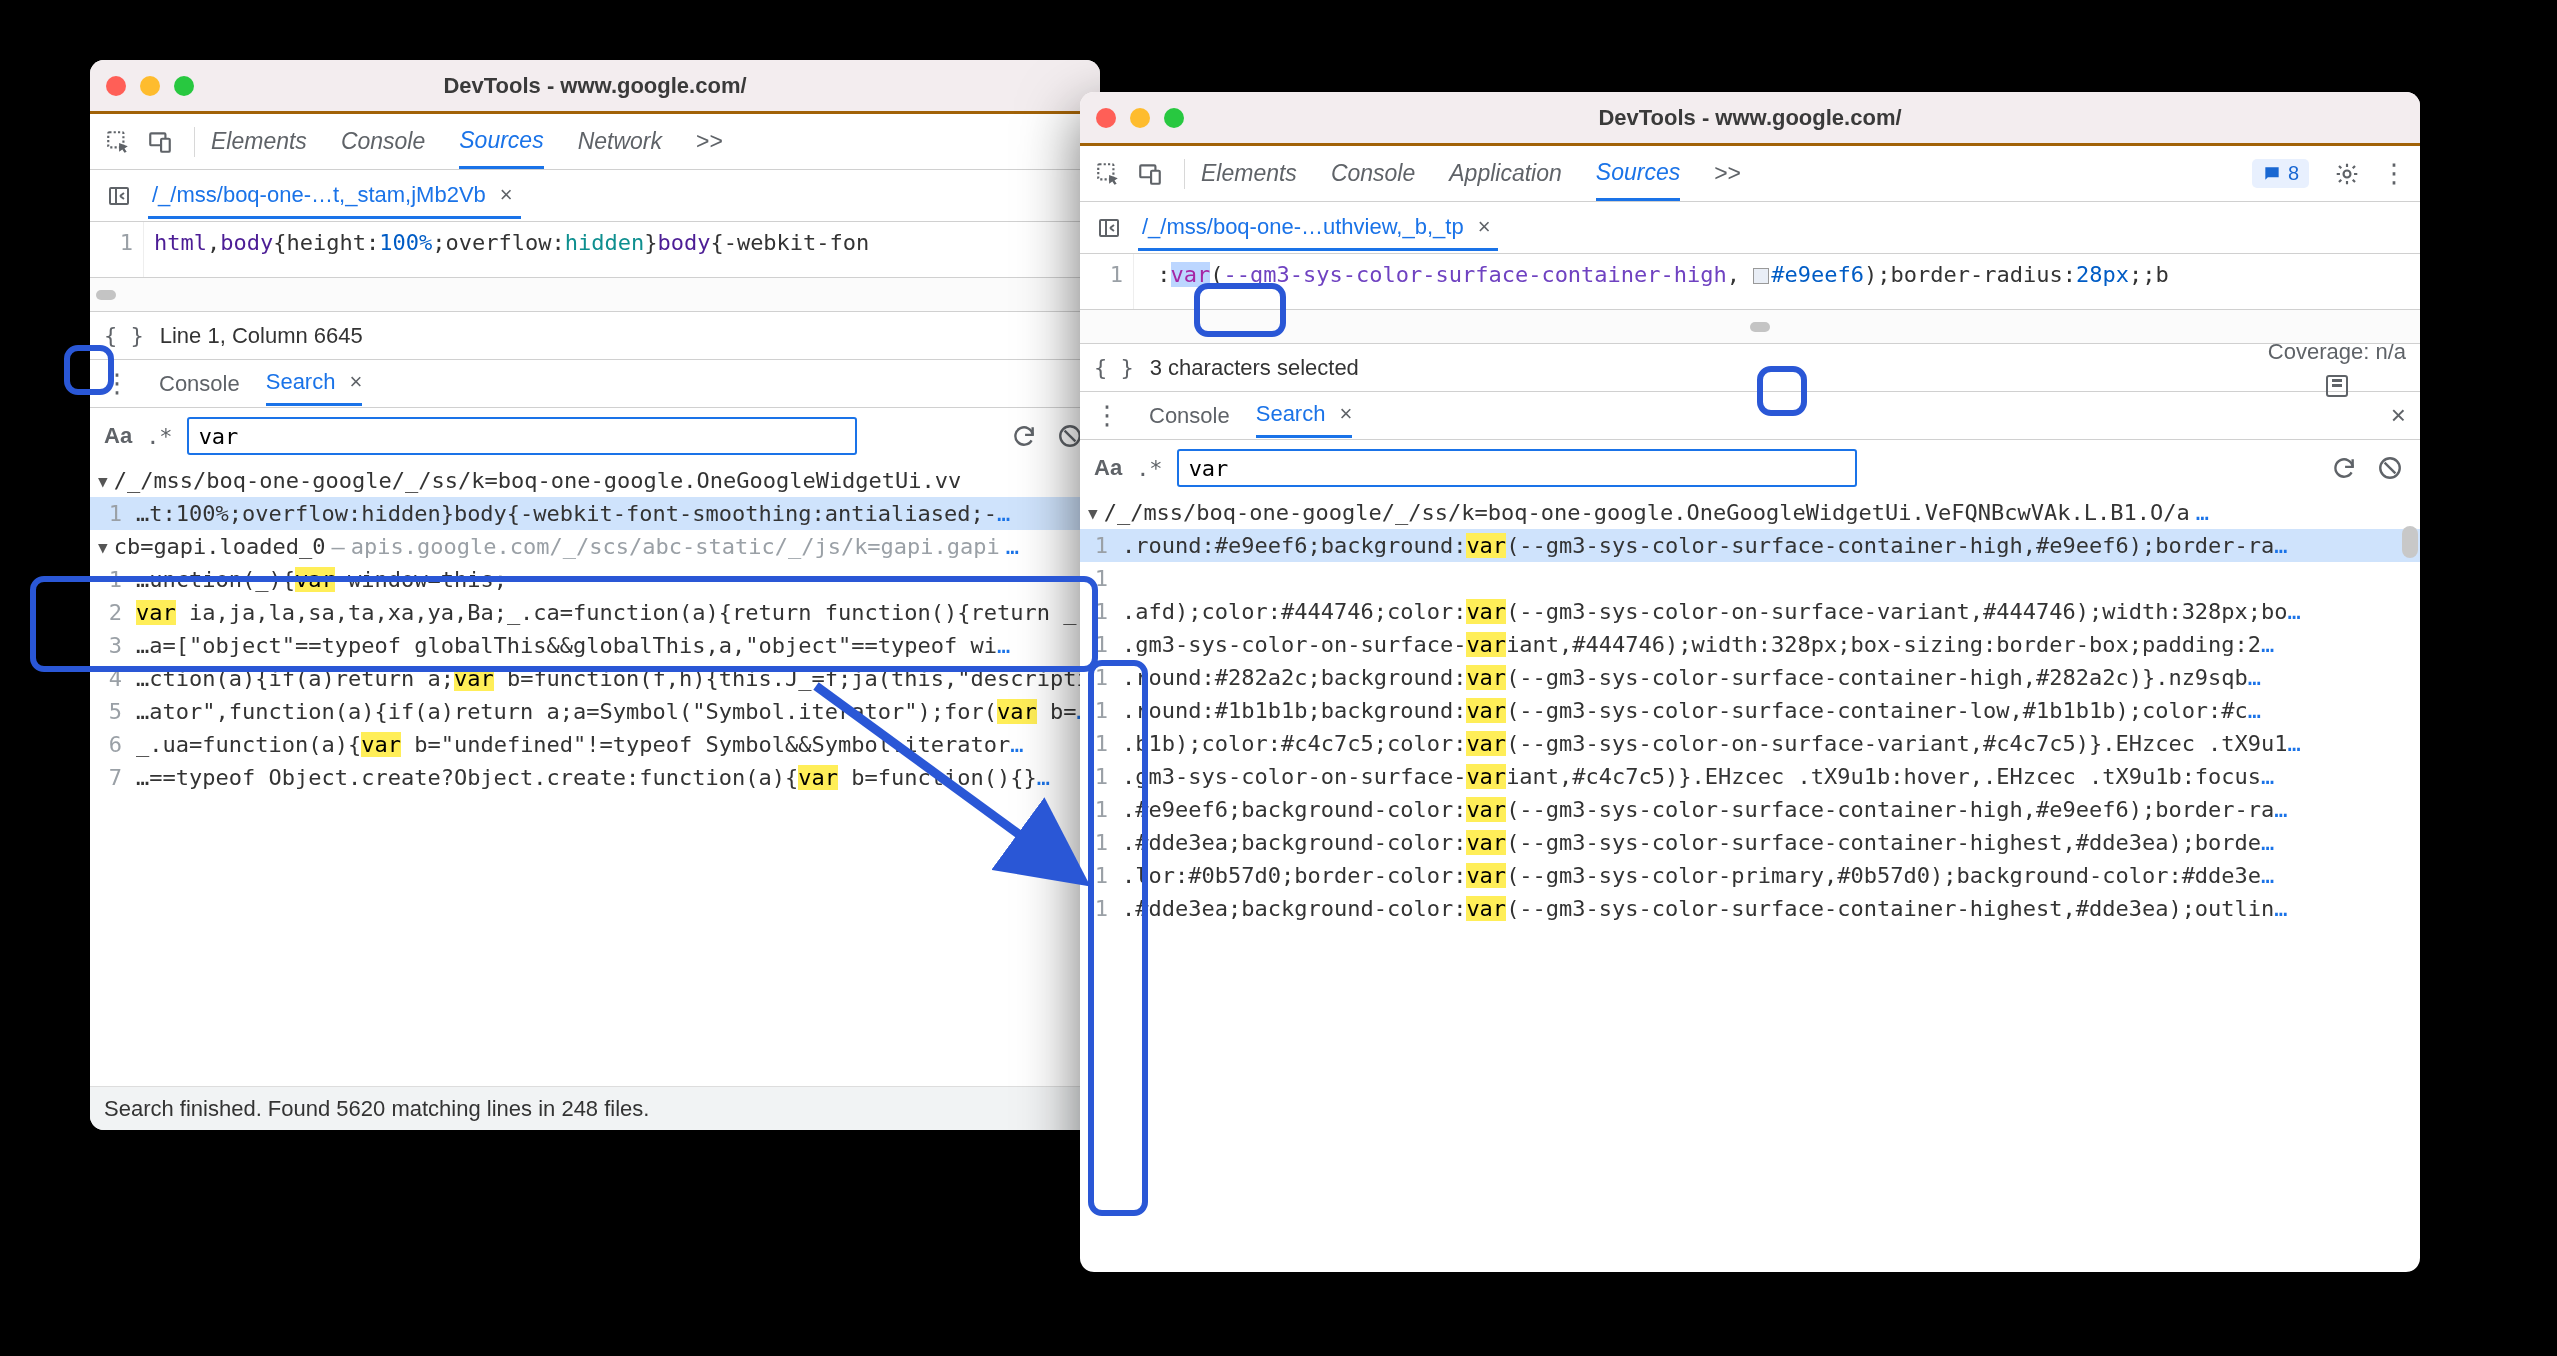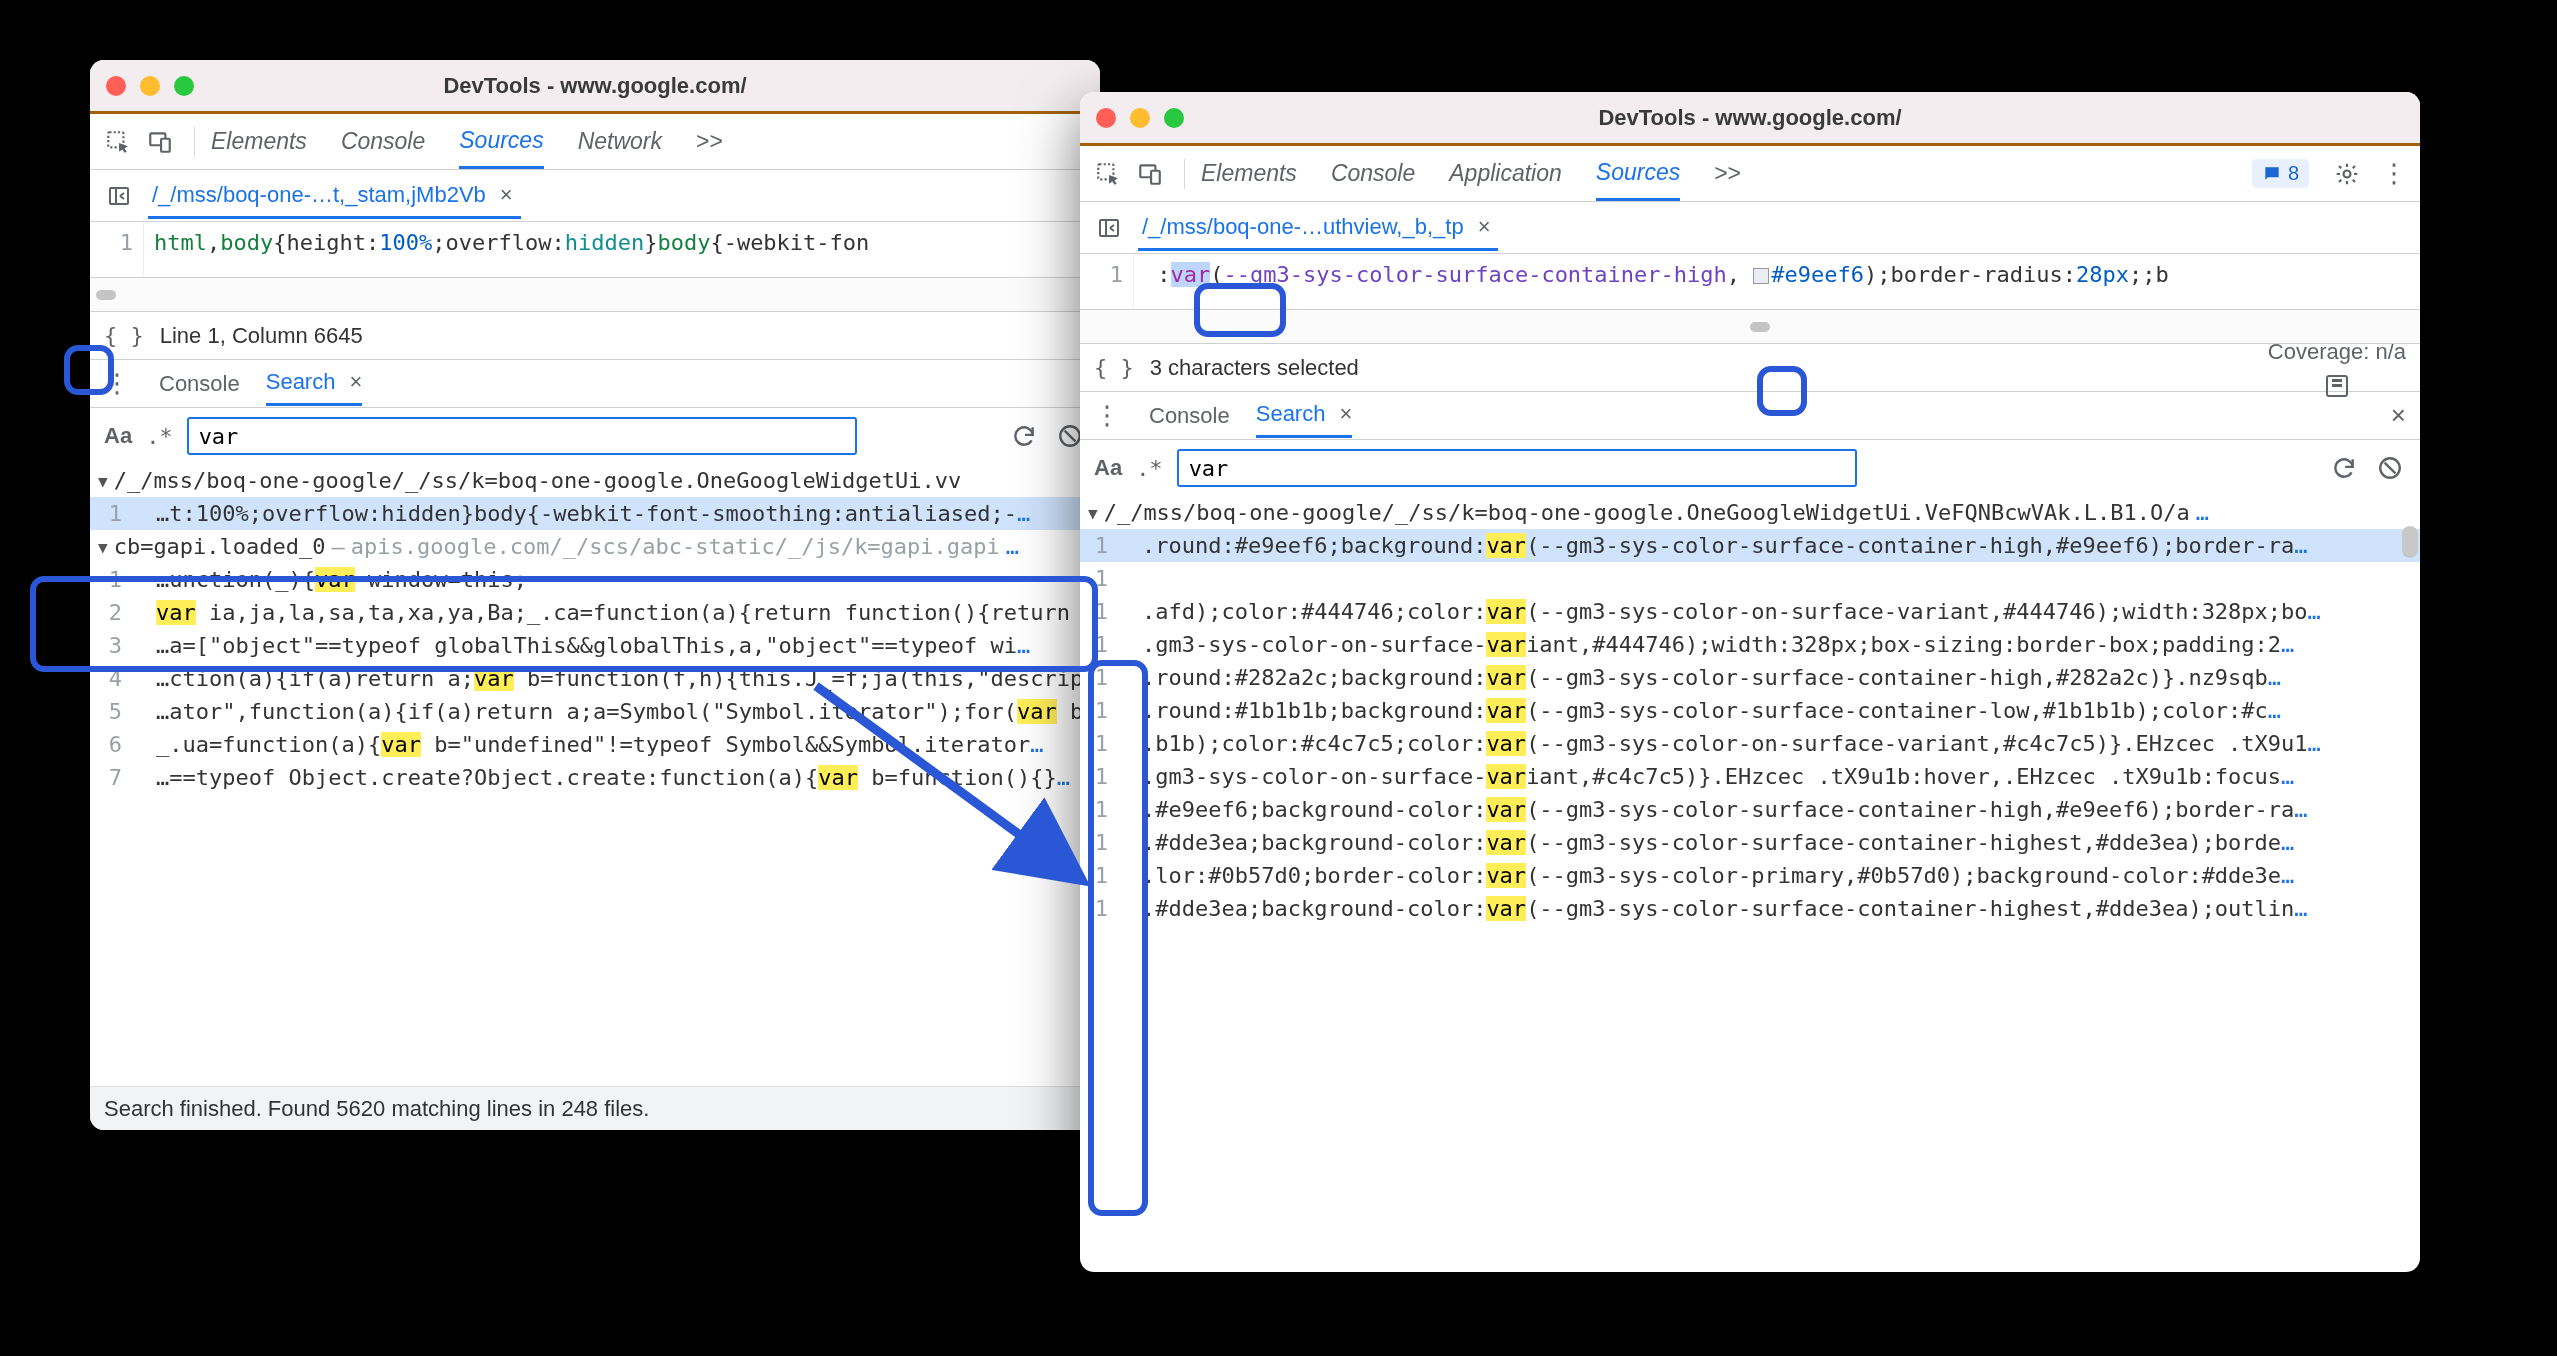--- a/index.html
+++ b/index.html
@@ -108,21 +108,21 @@
     white-space: nowrap;
     border-bottom: 1px solid var(--border);
   }
   .gutter {
     width:54px; text-align:right;
     color: #9aa0a6; padding: 8px 10px 8px 0;
     background:#fff; flex-shrink:0;
     border-right: 1px solid #eee;
   }
   .code-line { padding: 8px 10px; overflow:hidden; }
-  .kw{color:var(--code-pink);} .sel{color:#15803d;} .prop{color:#333;} .val-num{color:var(--code-blue);} .val-kw{color:var(--code-teal);} .hex{color:var(--code-blue);} .swatch{display:inline-block;width:16px;height:16px;border:1px solid #999;vertical-align:-2px;margin-right:2px;}
+  .kw{color:var(--code-pink);} .sel{color:#4c1d95;} .prop{color:#333;} .val-num{color:var(--code-blue);} .val-kw{color:var(--code-teal);} .hex{color:var(--code-blue);} .swatch{display:inline-block;width:16px;height:16px;border:1px solid #999;vertical-align:-2px;margin-right:2px;}
 
   .scroll-indicator {
     height:34px; background:#fbfbfb;
     border-bottom:1px solid var(--border);
     display:flex; align-items:center; padding:0 8px;
     position:relative;
   }
   .scroll-thumb{
     position:absolute; top:50%; transform:translateY(-50%);
     width:20px;height:10px;background:#c4c4c4;border-radius:5px;
@@ -184,21 +184,21 @@
   .file-hdr .src{color:#9aa0a6;}
   .file-hdr .ell{color:var(--ellipsis-blue);}
   .res-row {
     display:flex; align-items:center;
     padding: 4px 0 4px 0;
     white-space:nowrap; overflow:hidden;
   }
   .res-row .ln{
     width:46px;text-align:right;color:#9aa0a6;padding-right:14px;flex-shrink:0;
   }
-  .res-row .txt{overflow:hidden;margin-left:20px;}
+  .res-row .txt{overflow:hidden;}
   .res-row.selected{background:var(--selected-row);}
   .res-row .ell{color:var(--ellipsis-blue);}
   mark{background:var(--highlight);color:#000;padding:0;}
 
   .footer {
     background:var(--bar-bg);
     height:44px;display:flex;align-items:center;
     padding:0 14px;font-size:22px;color:#333;
     border-top:1px solid #ddd;
   }

